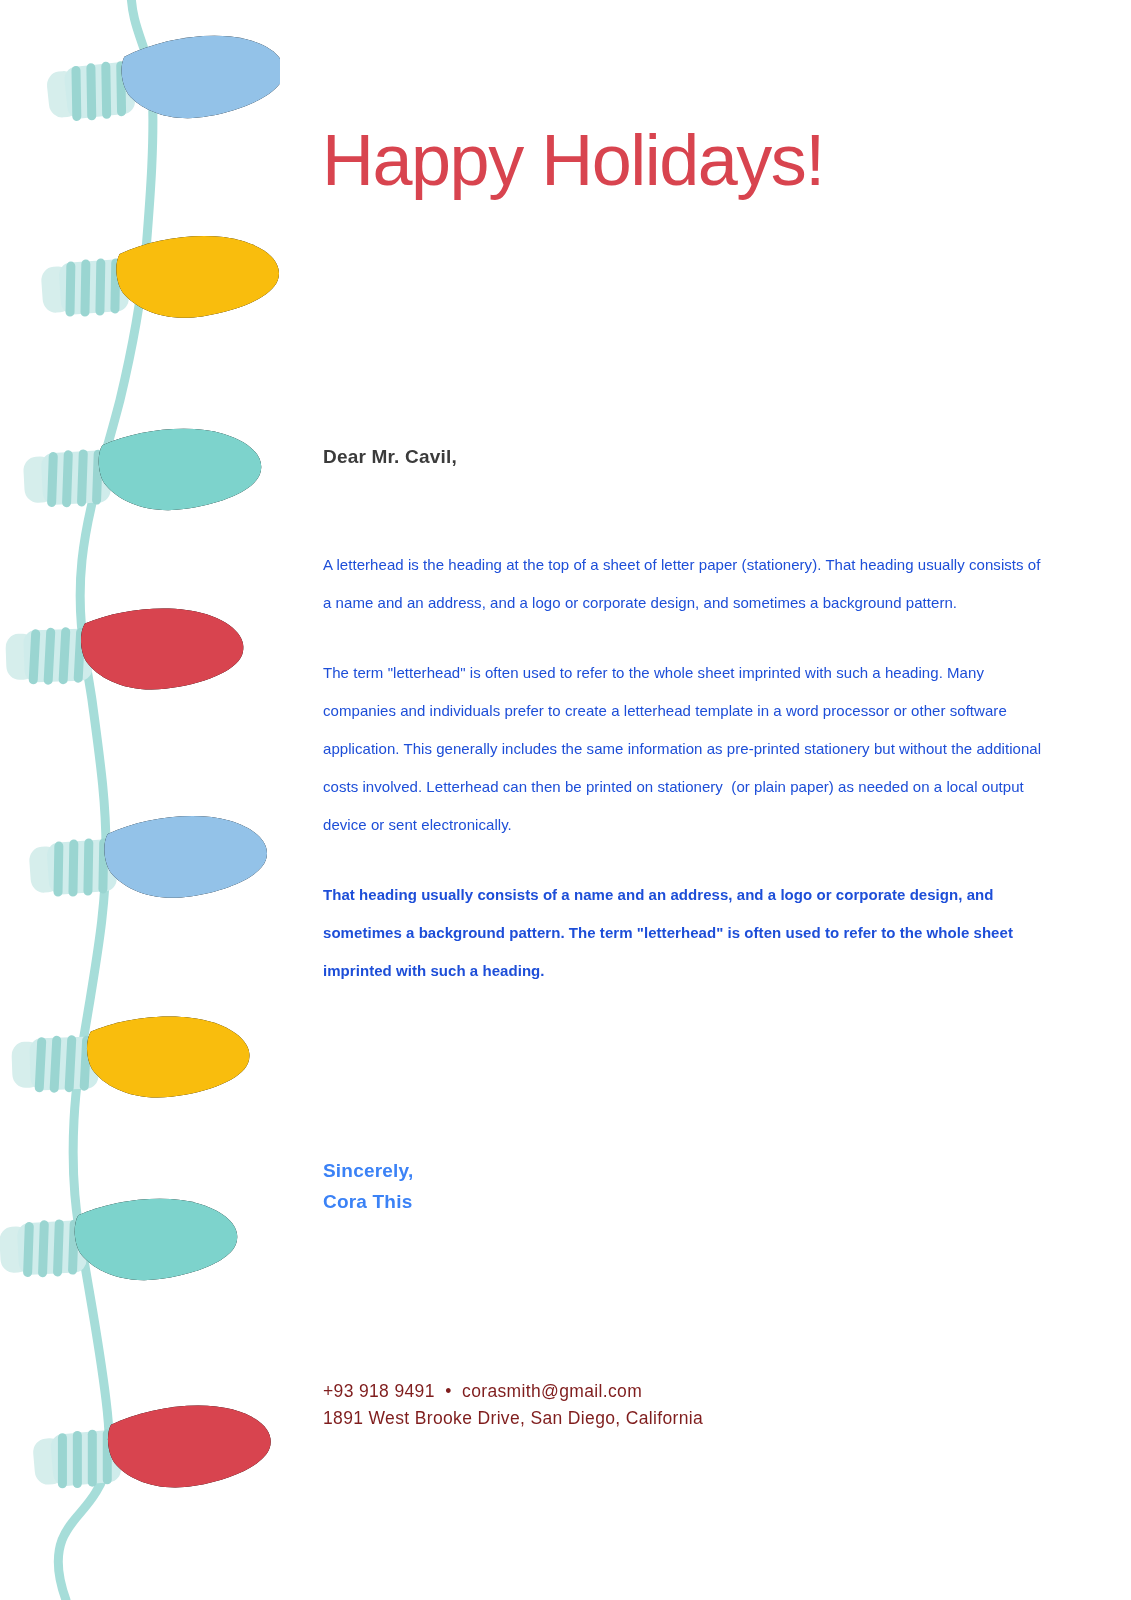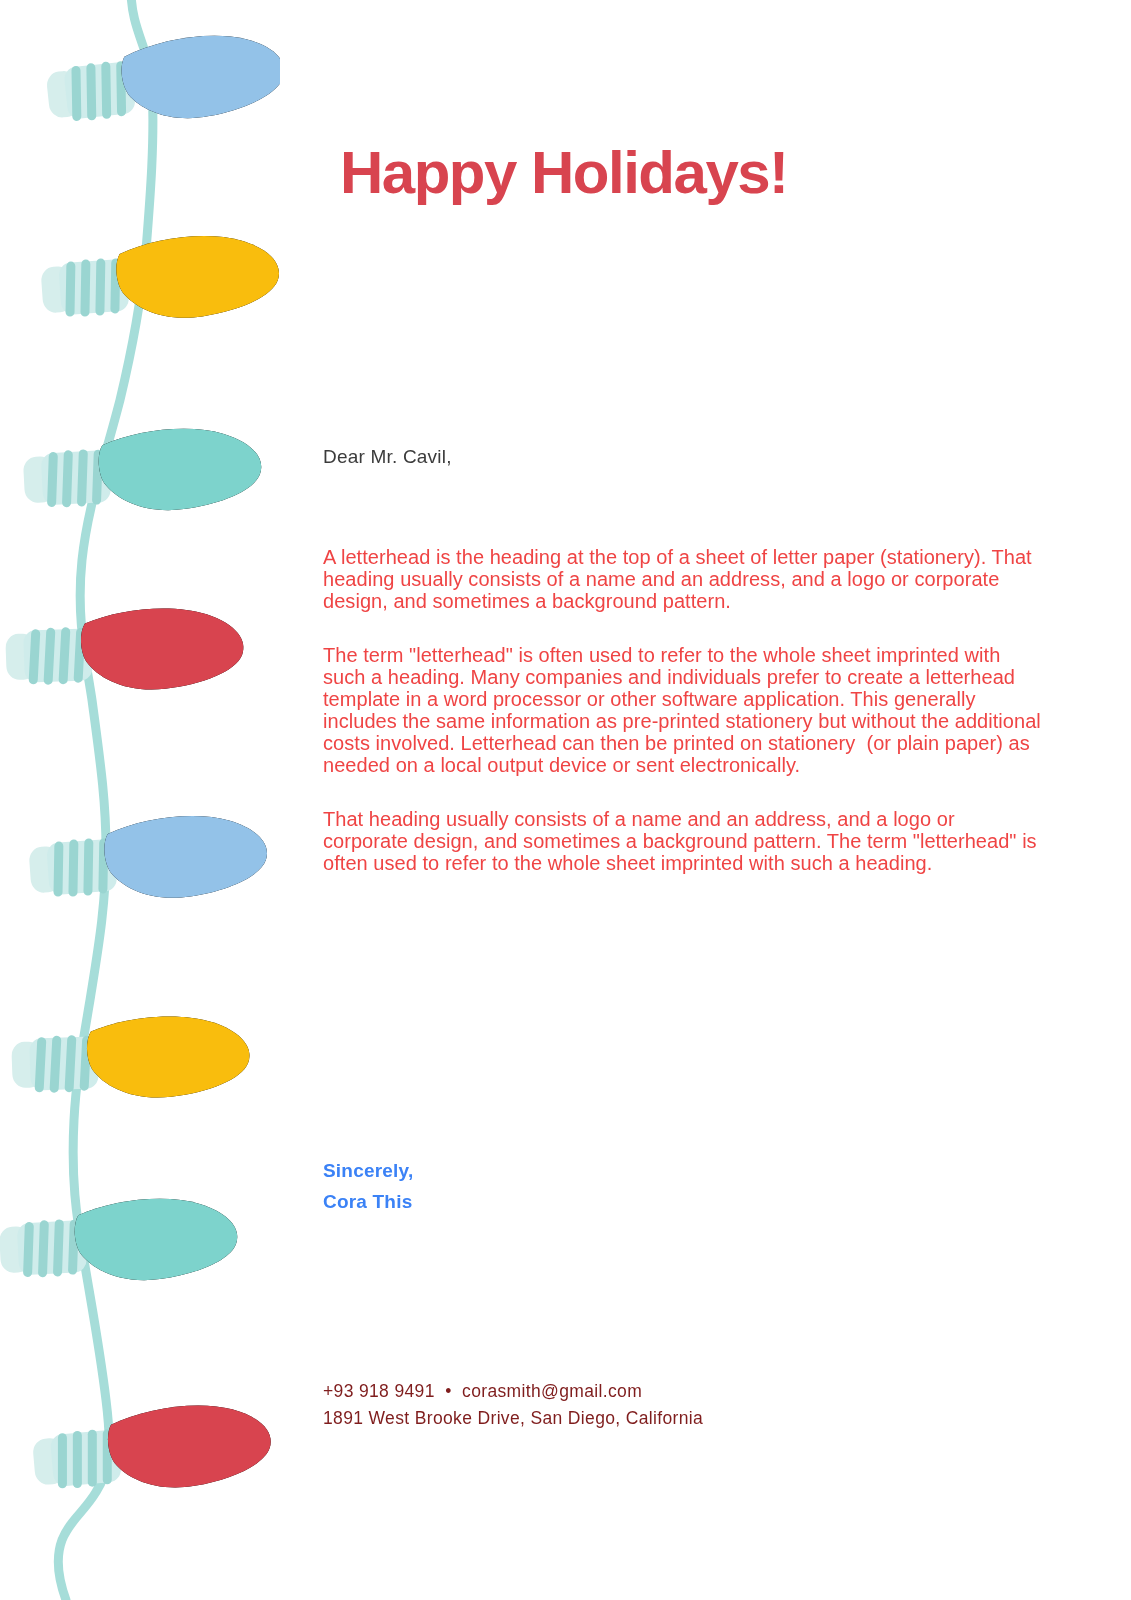--- a/index.html
+++ b/index.html
@@ -39,53 +39,53 @@
     top: 0;
     width: 740px;
     height: 1600px;
   }
 
   #letter-title {
     position: absolute;
     top: 126px;
     left: 0;
     width: 640px;
-    margin: 18px;
-    font-size: 60px;
+    margin: 0;
+    font-size: 72px;
     line-height: 0.96;
-    font-weight: 700;
+    font-weight: 400;
     letter-spacing: -1.5px;
     color: #d8444f;
   }
 
   #salutation {
     position: absolute;
     top: 446px;
     left: 1px;
     font-size: 19px;
-    font-weight: 400;
+    font-weight: 700;
     letter-spacing: 0.2px;
     color: #3b3b3b;
   }
 
   #paragraphs {
     position: absolute;
     top: 546px;
     left: 1px;
     width: 722px;
   }
   #paragraphs p {
     margin: 0 0 32px 0;
-    font-size: 20px;
-    line-height: 22px;
-    color: #ef4444;
+    font-size: 15px;
+    line-height: 38px;
+    color: #1d4ed8;
     letter-spacing: 0.05px;
     white-space: pre-wrap;
   }
-  #paragraphs p:last-child { margin-bottom: 16px; }
+  #paragraphs p:last-child { margin-bottom: 16px; font-weight: bold; }
 
   #signoff {
     position: absolute;
     top: 1155px;
     left: 1px;
     font-size: 19px;
     font-weight: 700;
     line-height: 31px;
     letter-spacing: 0.2px;
     color: #3b82f6;

